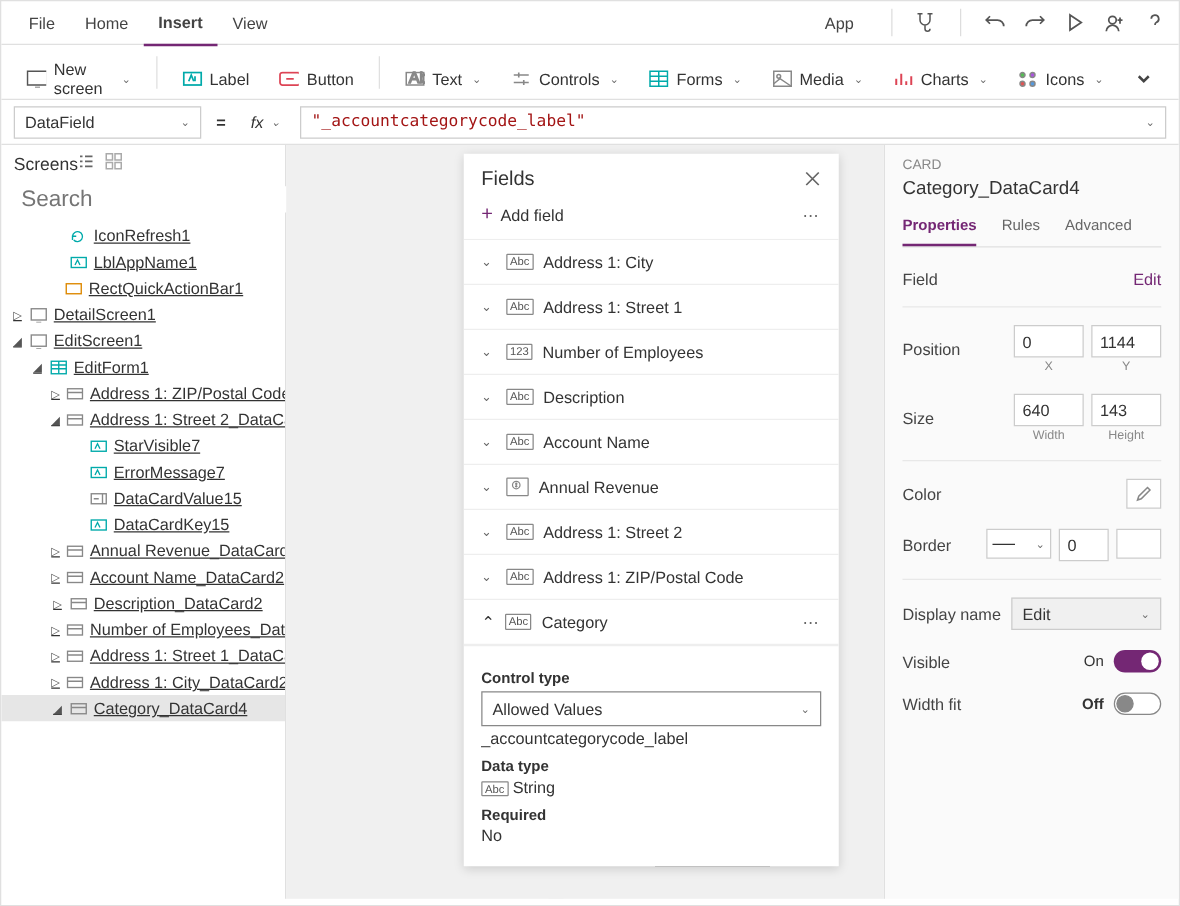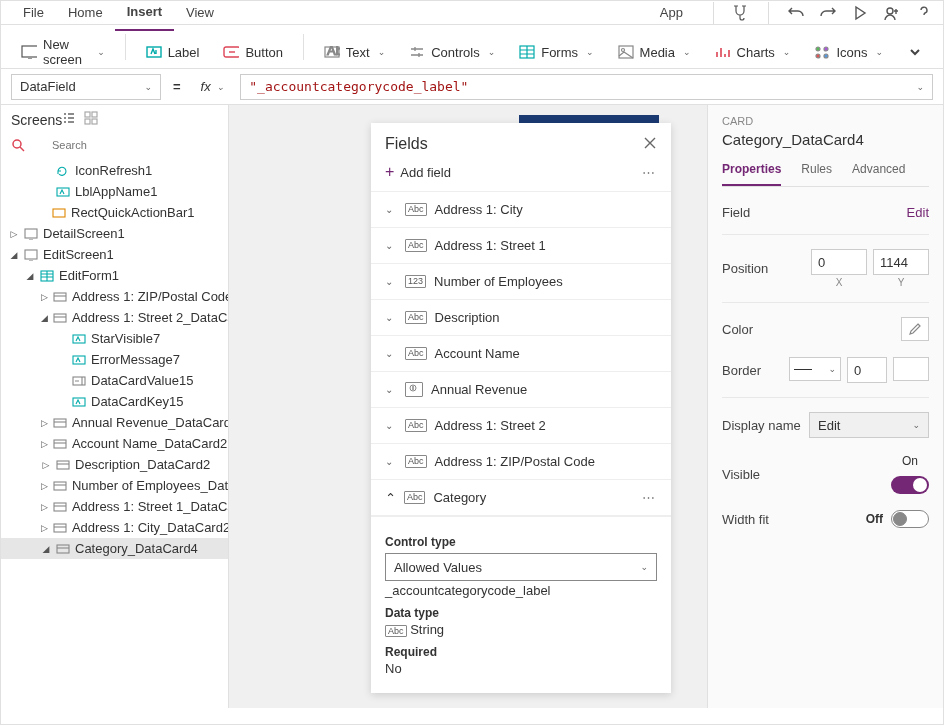--- a/index.html
+++ b/index.html
@@ -1,18 +1,18 @@
 <!DOCTYPE html>
 <html><head>
 <meta charset="utf-8">
 <style>
 * { box-sizing: border-box; margin: 0; padding: 0; font-family: "Segoe UI", sans-serif; font-size: 13px; color: #333; }
 body { background: #fff; width: 944px; height: 725px; overflow: hidden; position: relative; border: 1px solid #e0e0e0; }
 
-.top-menu { display: flex; align-items: center; height: 24px; border-bottom: 1px solid #e0e0e0; padding: 0 10px; }
+.top-menu { display: flex; align-items: center; height: 35px; border-bottom: 1px solid #e0e0e0; padding: 0 10px; }
 .top-menu .item { padding: 10px 12px; cursor: pointer; color: #444; }
 .top-menu .item.active { font-weight: 600; border-bottom: 2px solid #742774; }
 .top-right { margin-left: auto; display: flex; align-items: center; gap: 14px; }
 .top-right .icon { width: 18px; height: 18px; display: flex; align-items: center; justify-content: center; cursor: pointer; }
 .sep { width: 1px; height: 22px; background: #ddd; margin: 0 4px; }
 
 .ribbon { display: flex; align-items: center; height: 44px; border-bottom: 1px solid #e0e0e0; padding: 0 12px; gap: 8px; }
 .ribbon .r-item { display: flex; align-items: center; gap: 6px; padding: 6px 8px; cursor: pointer; margin-top: 11px; }
 .ribbon .rsep { width: 1px; height: 26px; background: #e0e0e0; margin: 0 4px; }
 .r-icon { width: 16px; height: 16px; display: inline-flex; align-items: center; justify-content: center; }
@@ -22,23 +22,23 @@
 .prop-select { width: 150px; height: 26px; border: 1px solid #ccc; display: flex; align-items: center; padding: 0 8px; justify-content: space-between; cursor: pointer; }
 .eq-sign { font-weight: 600; padding: 0 4px; }
 .fx-btn { display: flex; align-items: center; gap: 4px; padding: 0 8px; cursor: pointer; font-style: italic; }
 .fx-input { flex: 1; height: 26px; border: 1px solid #ccc; padding: 0 8px; display: flex; align-items: center; justify-content: space-between; }
 .formula-text { font-family: Consolas, monospace; color: #a31515; }
 
 .main { display: flex; height: calc(725px - 42px - 44px - 36px); }
 .left-panel { width: 228px; border-right: 1px solid #e0e0e0; display: flex; flex-direction: column; }
 .panel-header { display: flex; align-items: center; justify-content: flex-start; padding: 6px 10px; }
 .search-box { display: flex; align-items: center; padding: 4px 10px; gap: 6px; }
-.search-box input { border: none; outline: none; flex: 1; font-size: 11px; margin-left: 21px; }
+.search-box input { border: none; outline: none; flex: 1; font-size: 18px; }
 .tree { flex: 1; overflow-y: auto; padding: 4px 0; font-size: 12px; }
-.tree .node { display: flex; align-items: center; padding: 3px 4px 3px 8px; gap: 5px; cursor: pointer; white-space: nowrap; overflow: hidden; }
+.tree .node { display: flex; align-items: center; padding: 3px 4px 3px 8px; gap: 5px; cursor: pointer; white-space: nowrap; overflow: hidden; text-decoration: underline; }
 .tree .node.selected { background: #e6e6e6; }
 .tri { width: 10px; display: inline-block; font-size: 9px; color: #555; text-align: center; }
 .ctrl-icon { width: 14px; height: 14px; display: inline-flex; align-items: center; justify-content: center; font-size: 11px; }
 
 .canvas-area { flex: 1; background: #f0f0f0; position: relative; overflow: hidden; }
 .canvas-area::-webkit-scrollbar { width: 12px; }
 .canvas-scrollbar { position: absolute; left: 210px; top: 0; width: 12px; height: 100%; background: #f0f0f0; }
 .canvas-scrollbar .thumb { background: #c0c0c0; width: 10px; margin: 0 1px; height: 60px; border-radius: 5px; position: absolute; top: 300px; }
 
 .form-preview { position: absolute; left: 290px; top: 10px; width: 140px; }
@@ -540,20 +540,33 @@
         <div class="col">
             <div class="rp-input">0</div>
             <div class="rp-sublabel">X</div>
           </div>
         <div class="col">
             <div class="rp-input">1144</div>
             <div class="rp-sublabel">Y</div>
           </div>
       </div>
     </div>
+    <div class="rp-row">
+      <span class="label">Size</span>
+      <div class="pair">
+        <div class="col">
+            <div class="rp-input">640</div>
+            <div class="rp-sublabel">Width</div>
+          </div>
+        <div class="col">
+            <div class="rp-input">143</div>
+            <div class="rp-sublabel">Height</div>
+          </div>
+      </div>
+    </div>
     <hr class="rp">
     <div class="rp-row">
       <span class="label">Color</span>
       <div class="color-swatch">
           <svg width="14" height="14" fill="none" stroke="#888" stroke-width="1.2">
             <path d="M10 2l2 2-7 7-3 1 1-3z"></path>
           </svg>
         </div>
     </div>
     <div class="rp-row">
@@ -570,21 +583,21 @@
     <hr class="rp">
     <div class="rp-row">
       <span class="label">Display name</span>
       <div class="display-mode">
           <span>Edit</span>
           <span class="caret">⌄</span>
         </div>
     </div>
     <div class="rp-row">
       <span class="label">Visible</span>
-      <div style="display:flex;align-items:center;gap:8px;flex-direction:column;">
+      <div style="display:flex;align-items:center;gap:8px;">
         <span style="font-size:12px;">On</span>
         <div class="toggle on">
             <div class="knob"></div>
           </div>
       </div>
     </div>
     <div class="rp-row">
       <span class="label">Width fit</span>
       <div style="display:flex;align-items:center;gap:8px;">
         <span style="font-size:12px;font-weight:bold;">Off</span>

